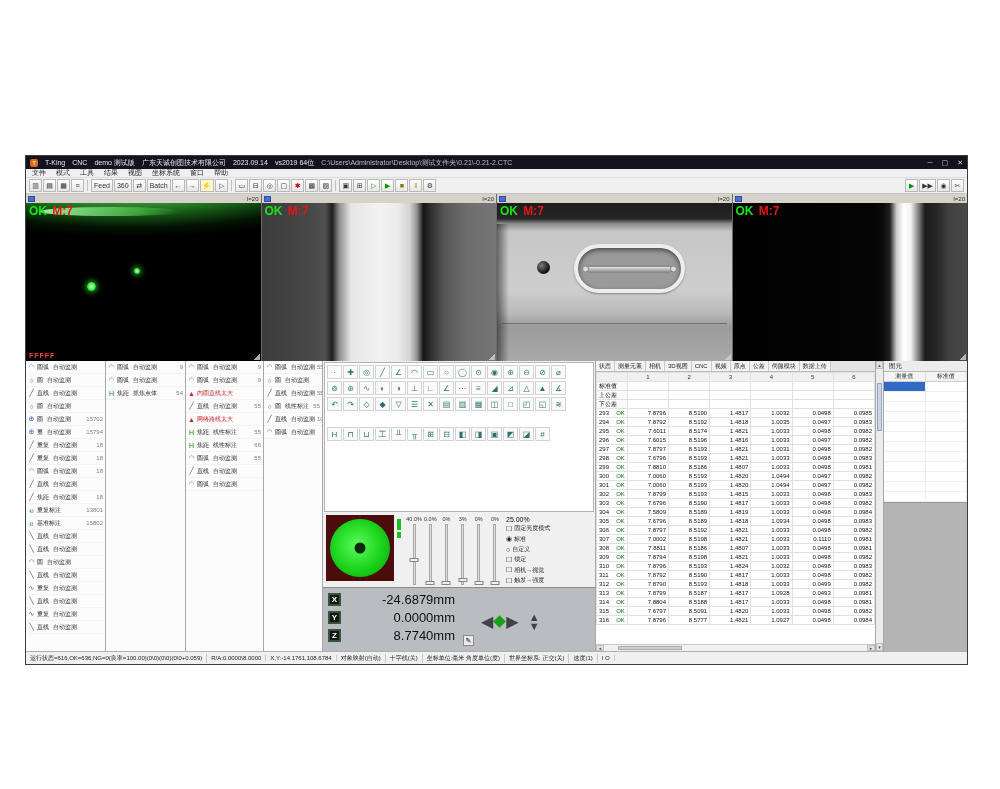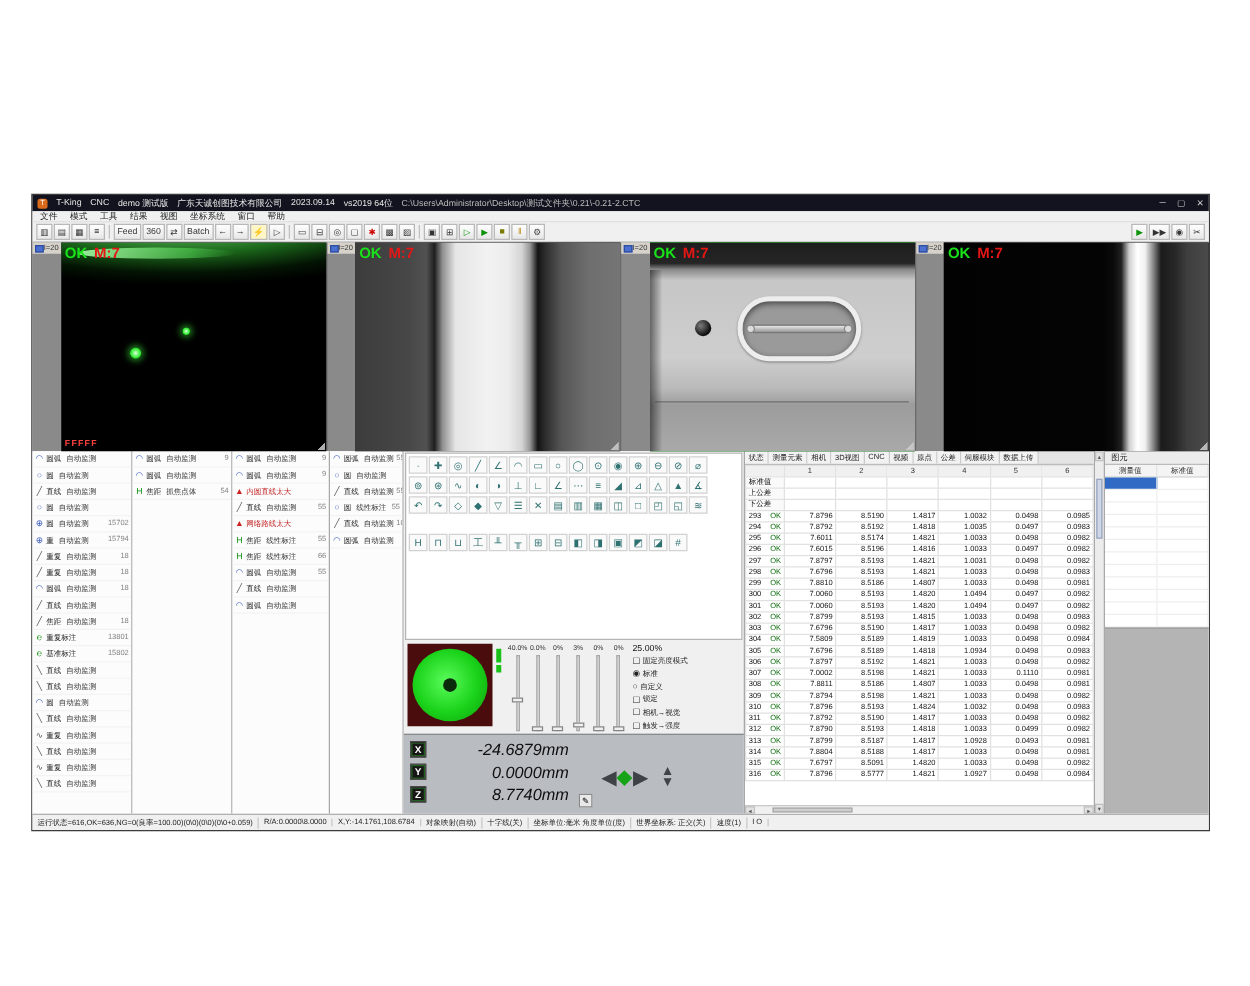--- a/index.html
+++ b/index.html
@@ -25,21 +25,21 @@
   
   .toolbar { height:16px; display:flex; align-items:center; padding:0 3px; background:#f0f0f0;
              border-bottom:1px solid #c4c4c4; gap:1px; flex:0 0 16px; overflow:hidden;}
   .tbtn { min-width:13px; height:13px; border:1px solid #b8b8b8; background:linear-gradient(#fefefe,#e7e7e7);
           font-size:7px; display:flex; align-items:center; justify-content:center; padding:0 2px; color:#333; }
   .tsep { width:1px; height:11px; background:#c0c0c0; margin:0 2px; }
   .tgap { flex:1; }
 
   
   .cameras { height:167px; display:flex; background:#8a8a8a; flex:0 0 167px; }
-  .cam { flex:1; display:flex; flex-direction:row; border-right:1px solid #6a6a6a; min-width:0; }
+  .cam { flex:1; display:flex; flex-direction:column; border-right:1px solid #6a6a6a; min-width:0; }
   .cam:last-child { border-right:none; }
   .cam-head { height:9px; background:#d6d2ca; display:flex; align-items:center; justify-content:space-between;
               font-size:6px; padding:0 2px; color:#333; flex:0 0 9px;}
   .cam-head .chip { width:7px; height:6px; background:#4a6fd0; border:1px solid #2d4da0; }
   .cam-body { position:relative; flex:1; overflow:hidden; background:#000; }
   .cam-body.selected { outline:2px solid #17c617; outline-offset:-2px; }
   .cam-ov { position:absolute; top:1px; left:3px; font-size:12px; font-weight:bold; z-index:6; }
   .cam-ov .ok { color:#19e219; } .cam-ov .m { color:#e41616; margin-left:2px; }
   .grip { position:absolute; right:1px; bottom:1px; width:7px; height:7px; z-index:6;
           background:linear-gradient(135deg, transparent 55%, #cccccc 55%); opacity:.85;}
@@ -126,21 +126,21 @@
   .opt { display:flex; align-items:center; gap:2px; white-space:nowrap; overflow:hidden;}
   .opt .bx { font-size:7px; }
 
   .coordsrow { flex:1; background:#b9bdc2; border-top:1px solid #8a8a8a; display:flex;
                padding:4px 5px; position:relative; }
   .axes { display:flex; flex-direction:column; gap:3px; }
   .axis { display:flex; align-items:center; gap:6px; }
   .axis .abox { width:13px; height:13px; background:#161616; color:#fff; font-size:8px; font-weight:bold;
     display:flex; align-items:center; justify-content:center; border:1px solid #4b4b4b;
     box-shadow: inset 0 0 0 1px rgba(40,170,40,.5); }
-  .axis .aval { width:108px; text-align:right; font-size:13px; color:#0e0e0e;font-style:italic; }
+  .axis .aval { width:108px; text-align:right; font-size:13px; color:#0e0e0e; }
   .jog { position:absolute; left:158px; top:24px; display:flex; align-items:center; gap:10px; }
   .jog .lr { display:flex; align-items:center; font-size:16px; color:#3f4347; }
   .jog .dia { width:9px; height:9px; background:#17a317; transform:rotate(45deg); margin:0 2px; }
   .jog .ud { display:flex; flex-direction:column; align-items:center; font-size:11px;
              line-height:9px; color:#3f4347; }
   .editbtn { position:absolute; left:140px; bottom:5px; width:11px; height:11px; border:1px solid #8a8a8a;
              background:#e9e9e9; font-size:7px; display:flex; align-items:center; justify-content:center; }
 
   
   .tablecol { width:280px; flex:0 0 280px; display:flex; flex-direction:column; background:#fff;

